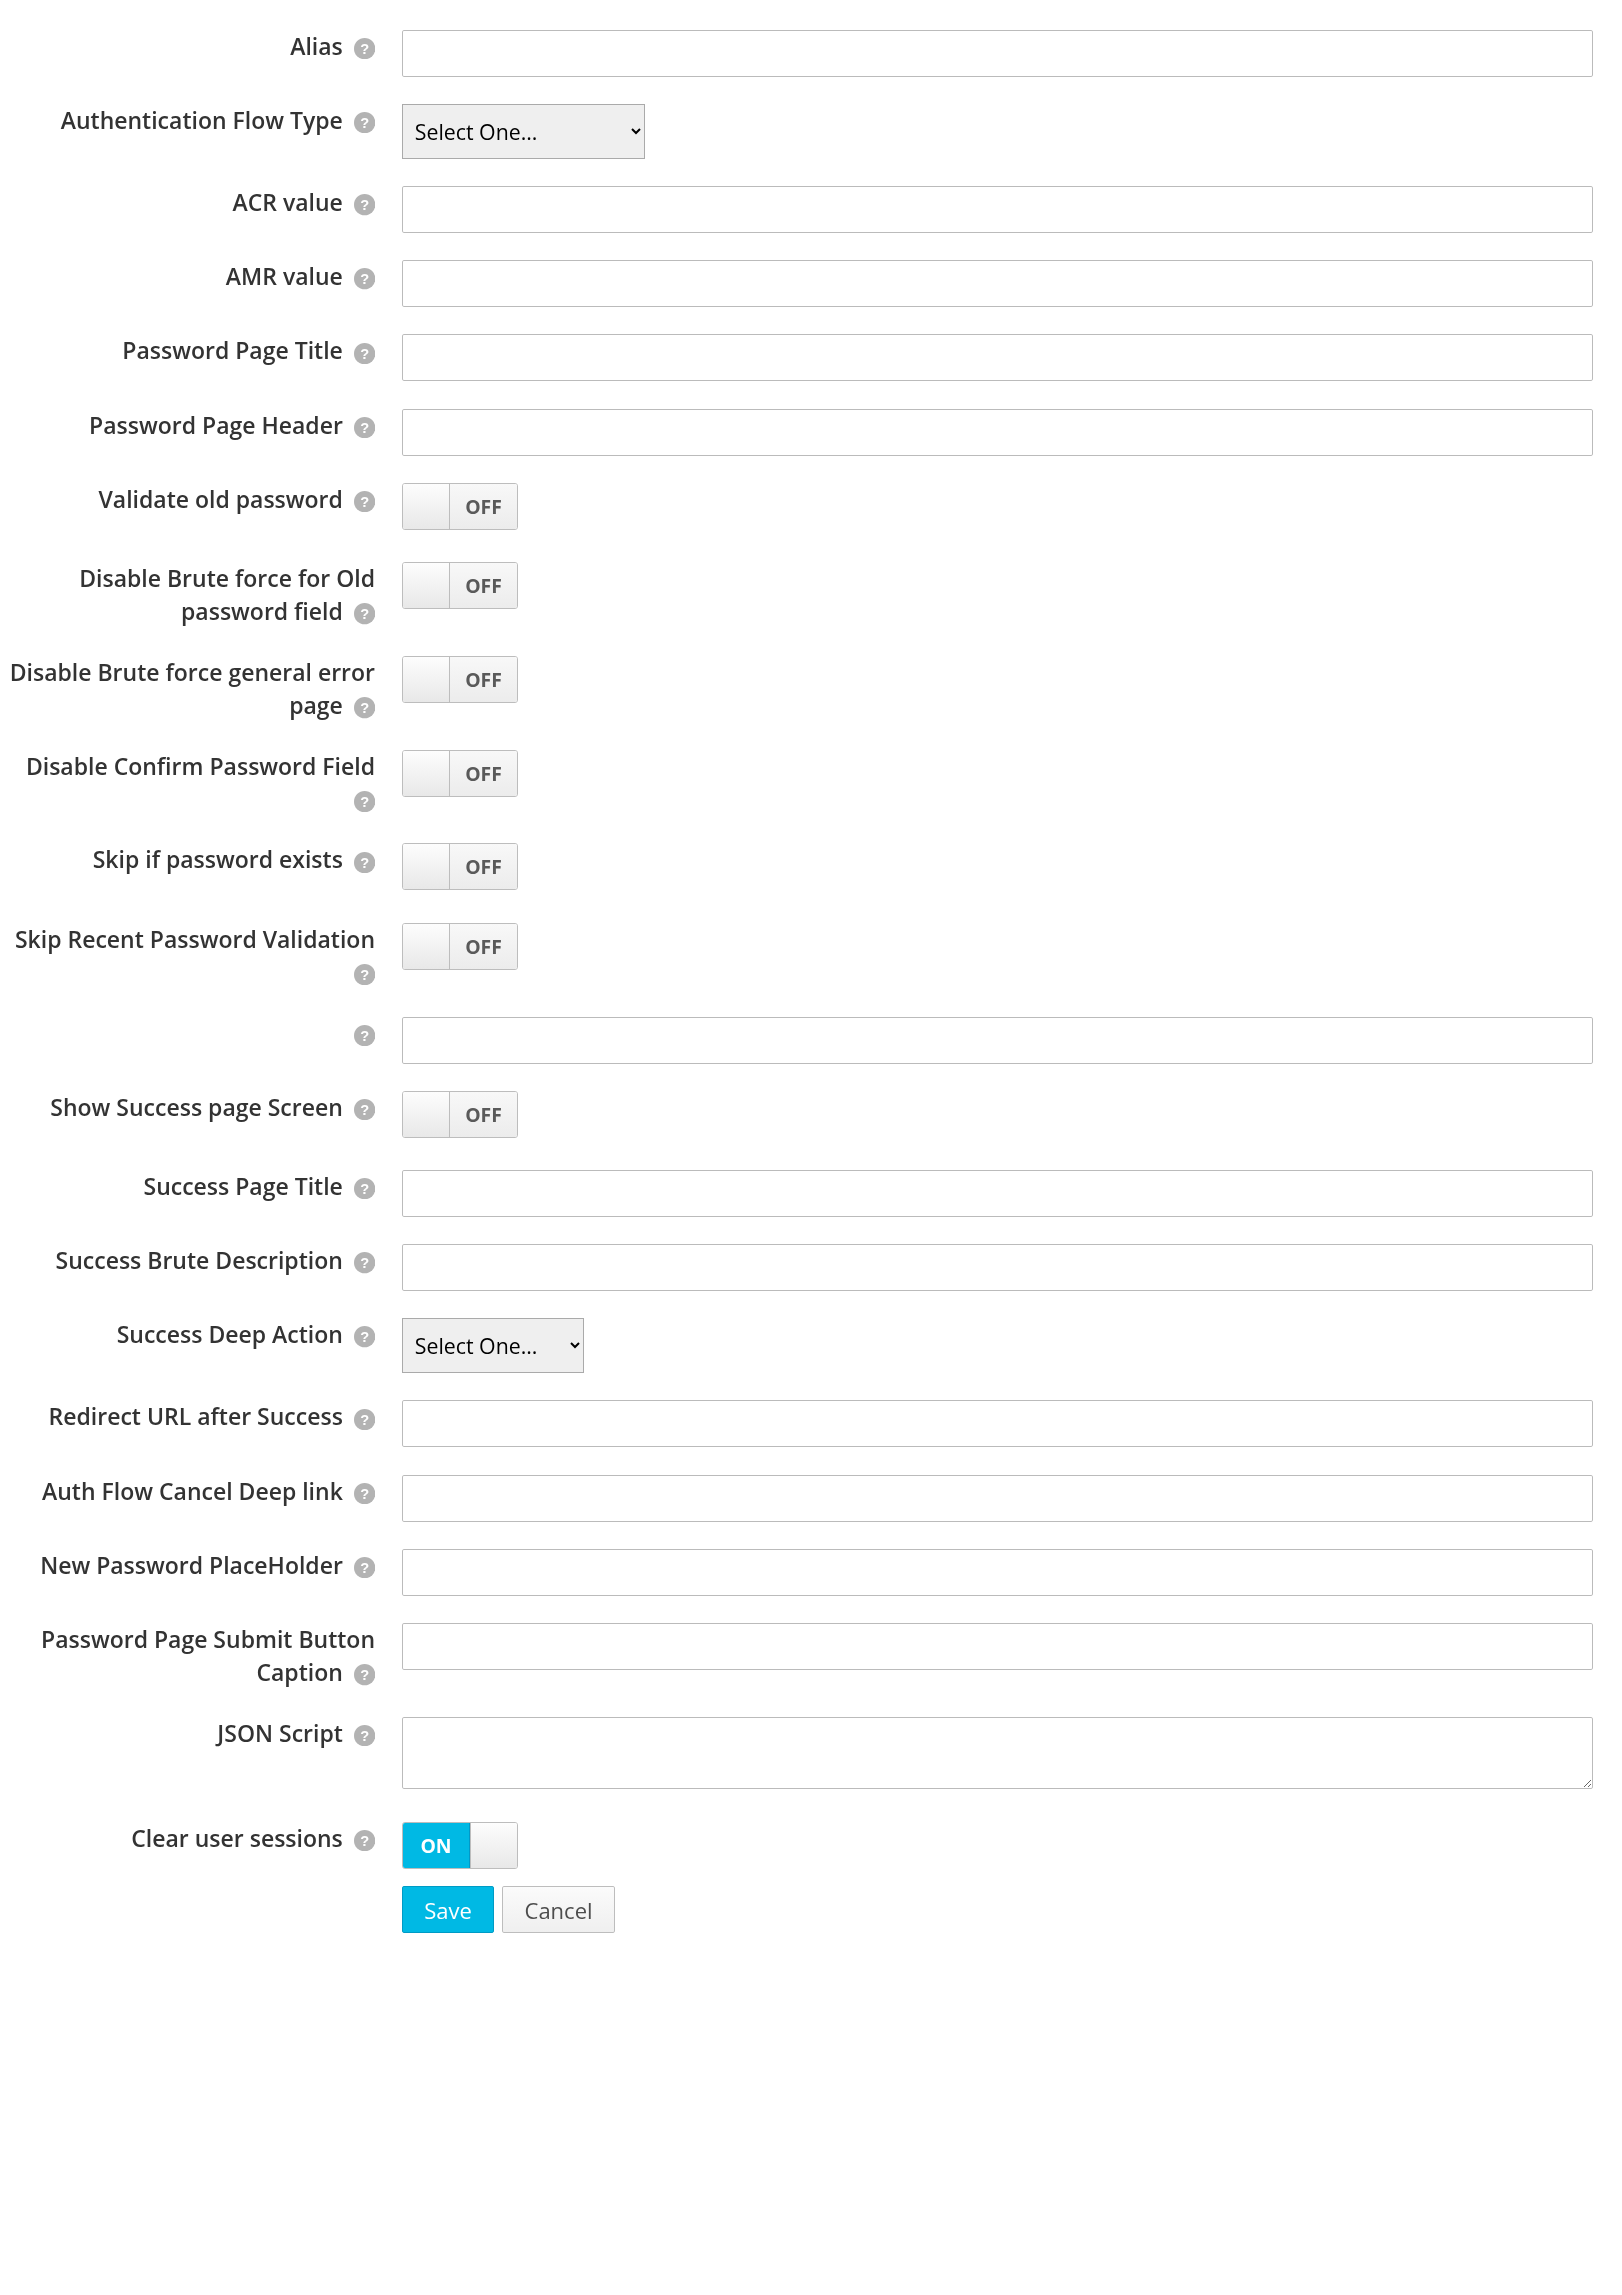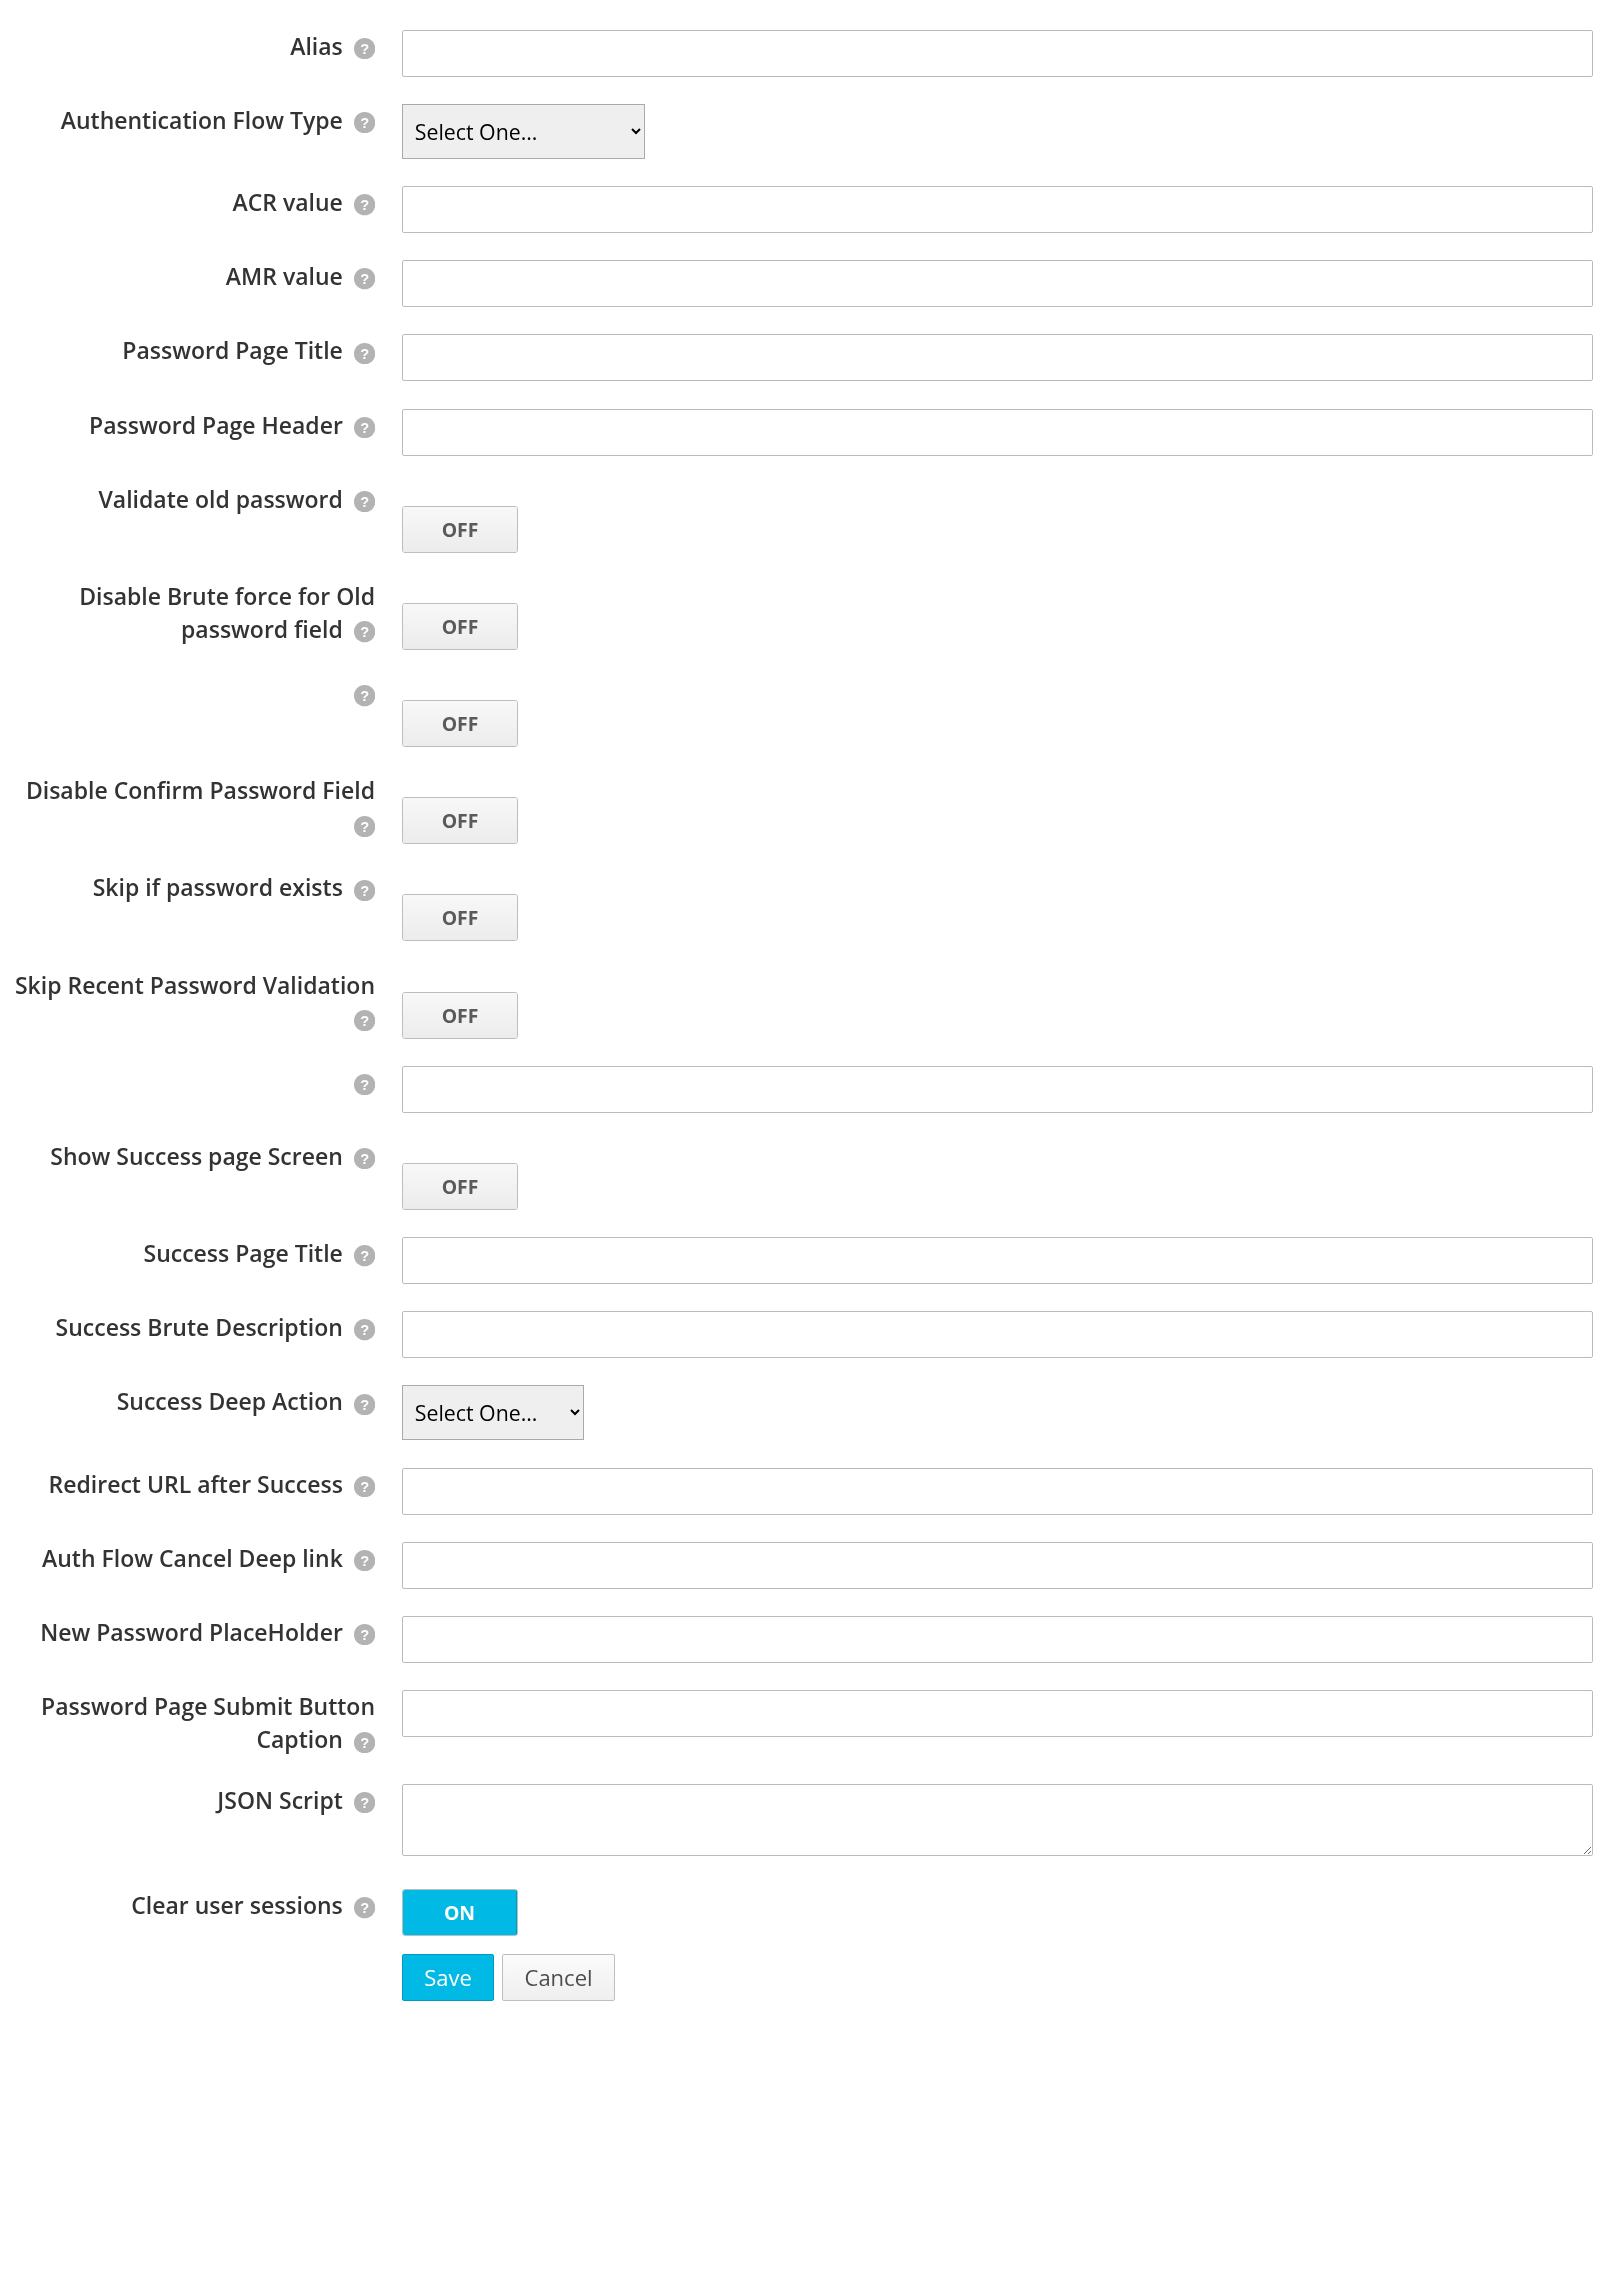--- a/index.html
+++ b/index.html
@@ -86,21 +86,20 @@
 
   .toggle {
     display: inline-flex;
     width: 116px;
     height: 47px;
     border: 1px solid #bdbdbd;
     border-radius: 2.9px;
     overflow: hidden;
     user-select: none;
     cursor: pointer;
-    flex-direction: column;
   }
   .toggle .handle {
     width: 47px;
     background: linear-gradient(#fdfdfd, #e8e8e8);
     border-right: 1px solid #bdbdbd;
   }
   .toggle .state {
     flex: 1;
     display: flex;
     align-items: center;
@@ -277,20 +276,21 @@
     <div class="form-input-col">
       <div class="toggle off">
         <div class="handle"></div>
         <div class="state">OFF</div>
       </div>
     </div>
   </div>
 
   <div class="form-row">
     <div class="form-label-col">
+      <span>Disable Brute force general error page</span>
       <span class="help-icon">
         <svg viewBox="0 0 16 16" fill="currentColor" style="font-size:24px">
             <circle cx="8" cy="8" r="8"></circle>
             <text x="8" y="12" text-anchor="middle" font-size="11" fill="#fff" font-family="Arial" font-weight="bold">?</text>
           </svg>
       </span>
     </div>
     <div class="form-input-col">
       <div class="toggle off">
         <div class="handle"></div>

